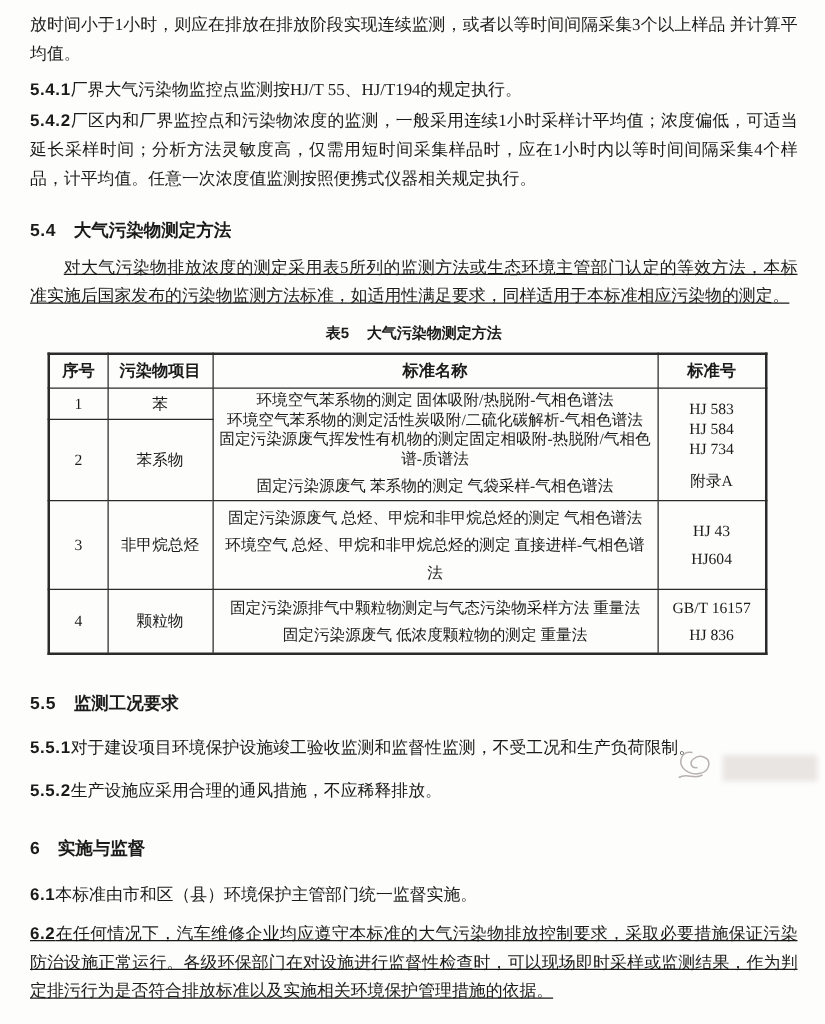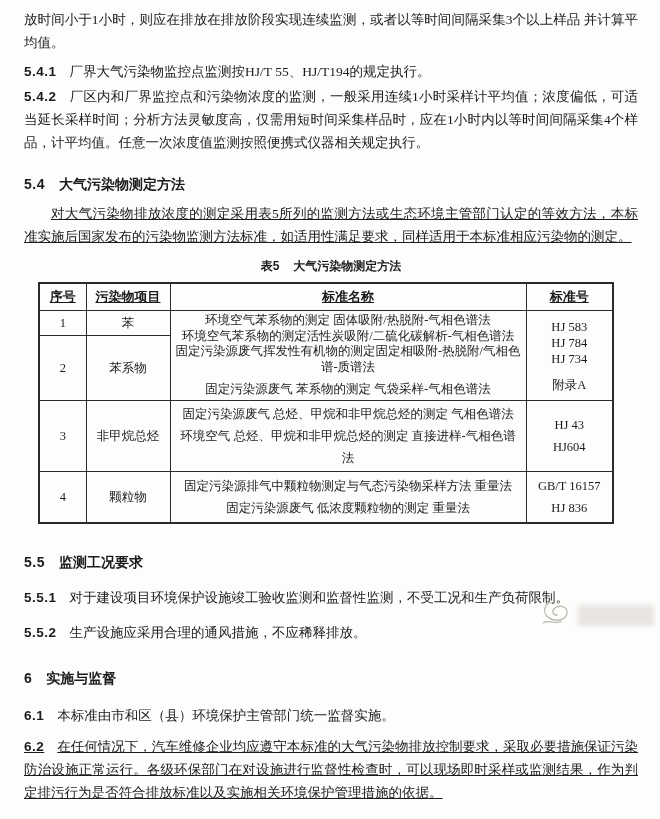--- a/index.html
+++ b/index.html
@@ -5,37 +5,37 @@
   html,body{margin:0;padding:0;}
   body{
     width:660px;height:819px;overflow:hidden;
     background:#fdfdfc;color:#1b1b1b;
     font-family:"Liberation Serif","DejaVu Serif",serif;
   }
   .page{position:relative;width:660px;height:641px;box-sizing:border-box;padding:8px 22px 0 24px;}
   .body-text{font-size:13.5px;line-height:23px;text-align:justify;margin:0;}
   .indent2{text-indent:2em;}
   .clause{font-size:13.5px;line-height:23px;text-align:justify;margin:0;}
-  .clause .num{font-family:"Liberation Sans","DejaVu Sans",sans-serif;font-weight:700;margin-right:13px;letter-spacing:.5px;white-space:nowrap;}
+  .clause .num{font-family:"Liberation Sans","DejaVu Sans",sans-serif;font-weight:700;margin-right:0;letter-spacing:.5px;white-space:nowrap;}
   .heading{font-size:14px;font-weight:700;margin:0;font-family:"Liberation Sans","DejaVu Sans",sans-serif;}
   .heading .num{margin-right:14px;letter-spacing:.5px;}
   .mt2{margin-top:2px;}.mt6{margin-top:6px;}.mt8{margin-top:8px;text-decoration:underline;}
   .mt12{margin-top:12px;}.mt14{margin-top:14px;}.mt16{margin-top:16px;}
   .mt22{margin-top:22px;}.mt26{margin-top:26px;}.mt30{margin-top:30px;}
 
   .t5-caption{margin-top:10px;text-align:center;font-weight:700;font-size:12px;
     font-family:"Liberation Sans","DejaVu Sans",sans-serif;}
   .cap-gap{margin-left:14px;}
 
   table.t5{border-collapse:collapse;table-layout:fixed;width:574px;margin:7px 0 0 14px;
     font-size:12.5px;border:2px solid #2b2b2b;}
   .t5 th,.t5 td{border:1px solid #2b2b2b;padding:2px 4px;text-align:center;vertical-align:middle;
     overflow:hidden;}
   .t5 th{font-weight:700;font-size:13px;height:22px;
-    font-family:"Liberation Sans","DejaVu Sans",sans-serif;text-decoration:underline;}
+    font-family:"Liberation Sans","DejaVu Sans",sans-serif;}
   .t5 .r1 td{height:20px;}
   .t5 .r2 td{height:60px;}
   .t5 .r3 td{height:48px;}
   .t5 .r4 td{height:46px;}
   .m-line{line-height:15.5px;}
   .m-gap{margin-top:7px;text-align:center;}
   .m-sp{line-height:22px;}
   .code-line{line-height:16px;}
   .code-sp{line-height:22px;}
   .code-gap{margin-top:10px;}
@@ -79,21 +79,21 @@
       <td>1</td>
       <td>苯</td>
       <td rowspan="2">
         <div class="m-line">环境空气苯系物的测定 固体吸附/热脱附-气相色谱法</div>
         <div class="m-line">环境空气苯系物的测定活性炭吸附/二硫化碳解析-气相色谱法</div>
         <div class="m-line">固定污染源废气挥发性有机物的测定固定相吸附-热脱附/气相色谱-质谱法</div>
         <div class="m-line m-gap">固定污染源废气 苯系物的测定 气袋采样-气相色谱法</div>
       </td>
       <td rowspan="2">
         <div class="code-line">HJ 583</div>
-        <div class="code-line">HJ 784</div>
+        <div class="code-line">HJ 584</div>
         <div class="code-line">HJ 734</div>
         <div class="code-line code-gap">附录A</div>
       </td>
     </tr>
     <tr class="r2">
       <td>2</td>
       <td>苯系物</td>
     </tr>
     <tr class="r3">
       <td>3</td>

